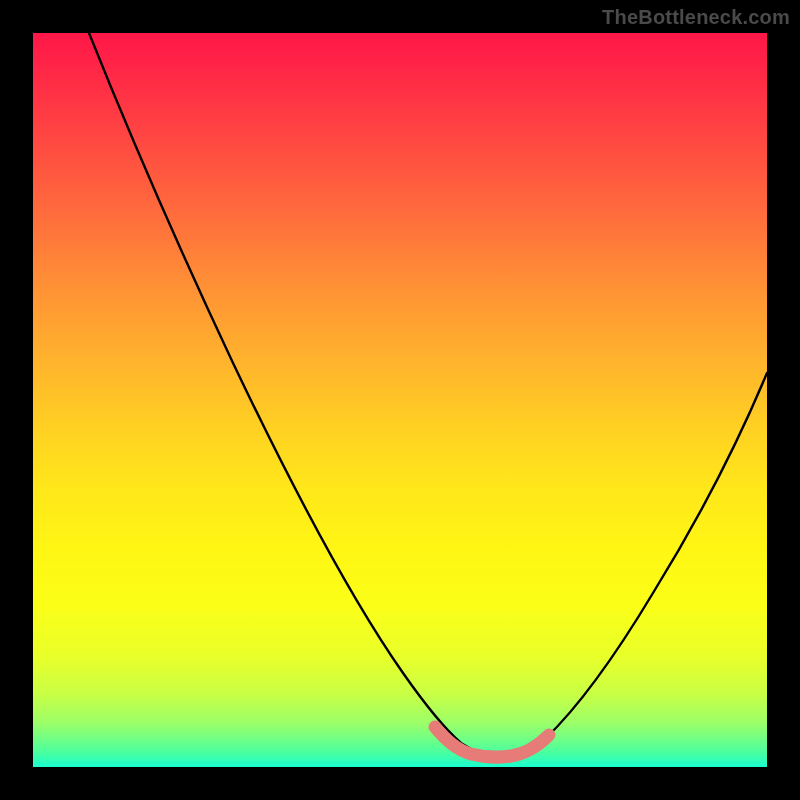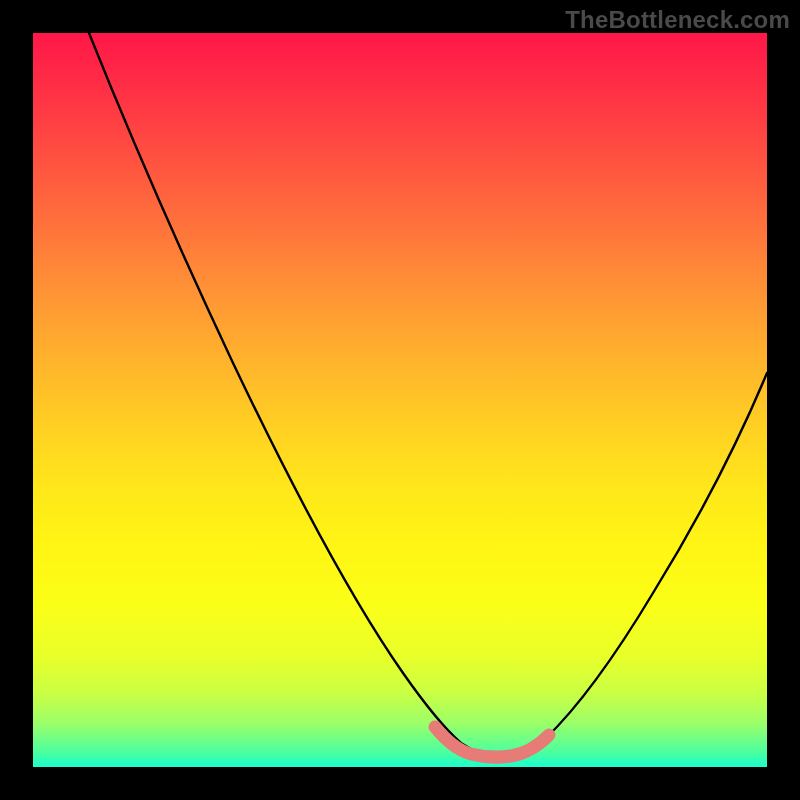--- a/index.html
+++ b/index.html
@@ -15,21 +15,21 @@
     position: relative;
     width: 800px;
     height: 800px;
     background: #000;
   }
   .watermark {
     position: absolute;
     top: 6px;
     right: 10px;
     color: #4a4a4a;
-    font-size: 24px;
+    font-size: 20px;
     font-weight: 600;
     letter-spacing: 0.2px;
     user-select: none;
   }
   .plot {
     position: absolute;
     left: 33px;
     top: 33px;
     width: 734px;
     height: 734px;

